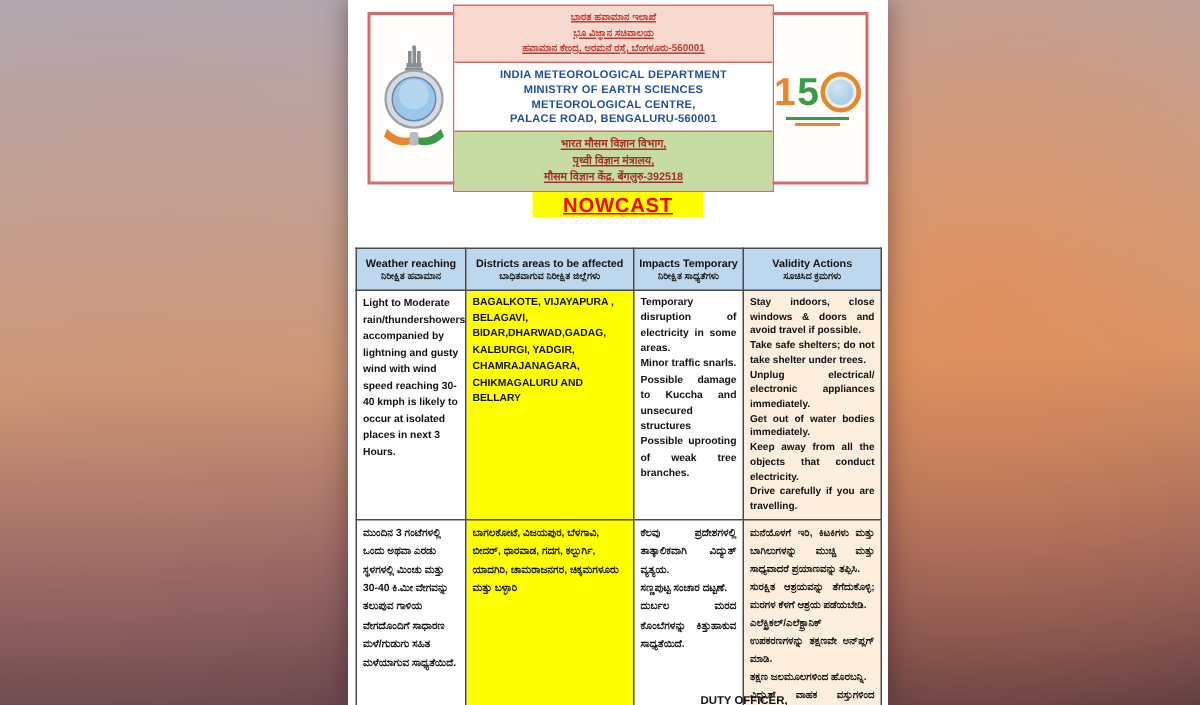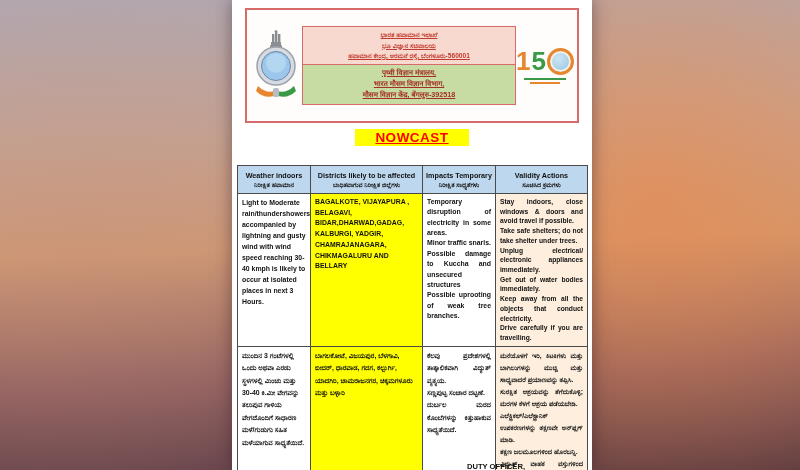--- a/index.html
+++ b/index.html
@@ -113,23 +113,29 @@
         </g>
       </svg>
     </div>
 
     <div class="bands">
       <div class="band band-kn">
         <span>ಭಾರತ ಹವಾಮಾನ ಇಲಾಖೆ</span>
         <span>ಭೂ ವಿಜ್ಞಾನ ಸಚಿವಾಲಯ</span>
         <span>ಹವಾಮಾನ ಕೇಂದ್ರ, ಅರಮನೆ ರಸ್ತೆ, ಬೆಂಗಳೂರು-560001</span>
       </div>
+      <div class="band band-en">
+        <span>INDIA METEOROLOGICAL DEPARTMENT</span>
+        <span>MINISTRY OF EARTH SCIENCES</span>
+        <span>METEOROLOGICAL CENTRE,</span>
+        <span>PALACE ROAD, BENGALURU-560001</span>
+      </div>
       <div class="band band-hi">
+        <span>भारत मौसम विज्ञान विभाग,</span>
         <span>पृथ्वी विज्ञान मंत्रालय,</span>
-        <span>भारत मौसम विज्ञान विभाग,</span>
         <span>मौसम विज्ञान केंद्र, बेंगलुरु-392518</span>
       </div>
     </div>
 
     <div class="logo150-wrap">
       <div class="logo150">
         <span class="l150-one">1</span>
         <span class="l150-five">5</span>
         <span class="l150-zero"></span>
       </div>
@@ -146,25 +152,25 @@
   <table class="nowcast-table">
     <colgroup>
         <col style="width:73px">
         <col style="width:112px">
         <col style="width:73px">
         <col style="width:92px">
       </colgroup>
     <tbody>
         <tr class="r-head">
       <th>
-        <div class="th-en">Weather indoors</div>
+        <div class="th-en">Weather reaching</div>
         <div class="th-kn">ನಿರೀಕ್ಷಿತ ಹವಾಮಾನ</div>
       </th>
       <th>
-        <div class="th-en">Districts likely to be affected</div>
+        <div class="th-en">Districts areas to be affected</div>
         <div class="th-kn">ಬಾಧಿತವಾಗುವ ನಿರೀಕ್ಷಿತ ಜಿಲ್ಲೆಗಳು</div>
       </th>
       <th>
         <div class="th-en">Impacts Temporary</div>
         <div class="th-kn">ನಿರೀಕ್ಷಿತ ಸಾಧ್ಯತೆಗಳು</div>
       </th>
       <th>
         <div class="th-en">Validity Actions</div>
         <div class="th-kn">ಸೂಚಿಸಿದ ಕ್ರಮಗಳು</div>
       </th>

